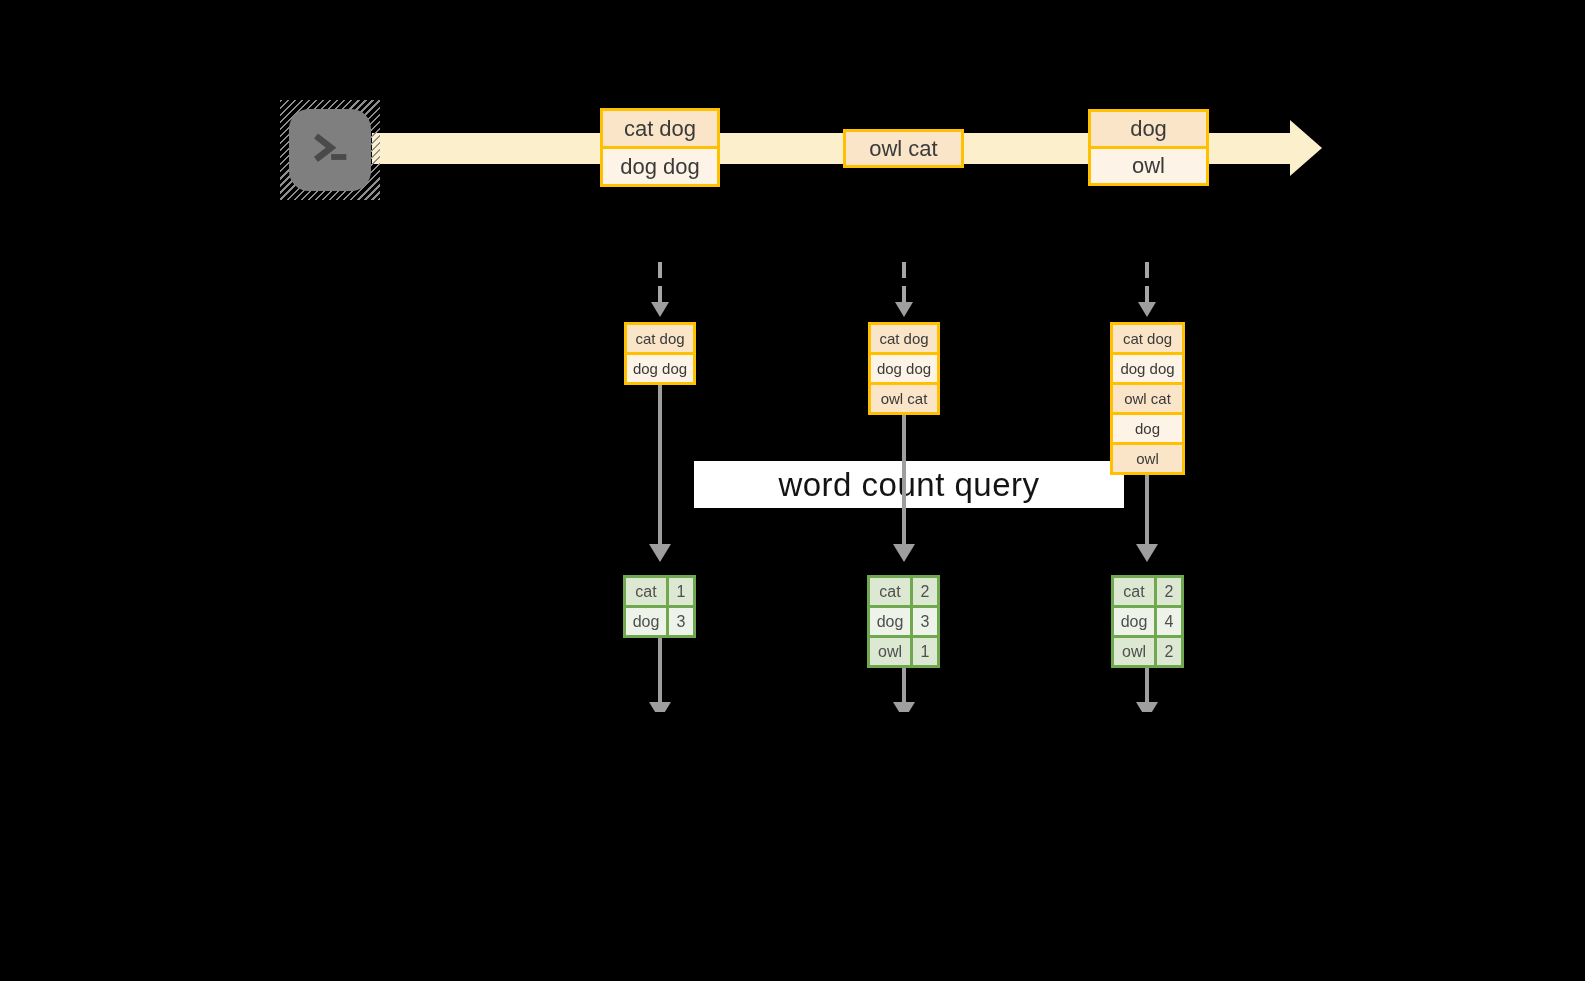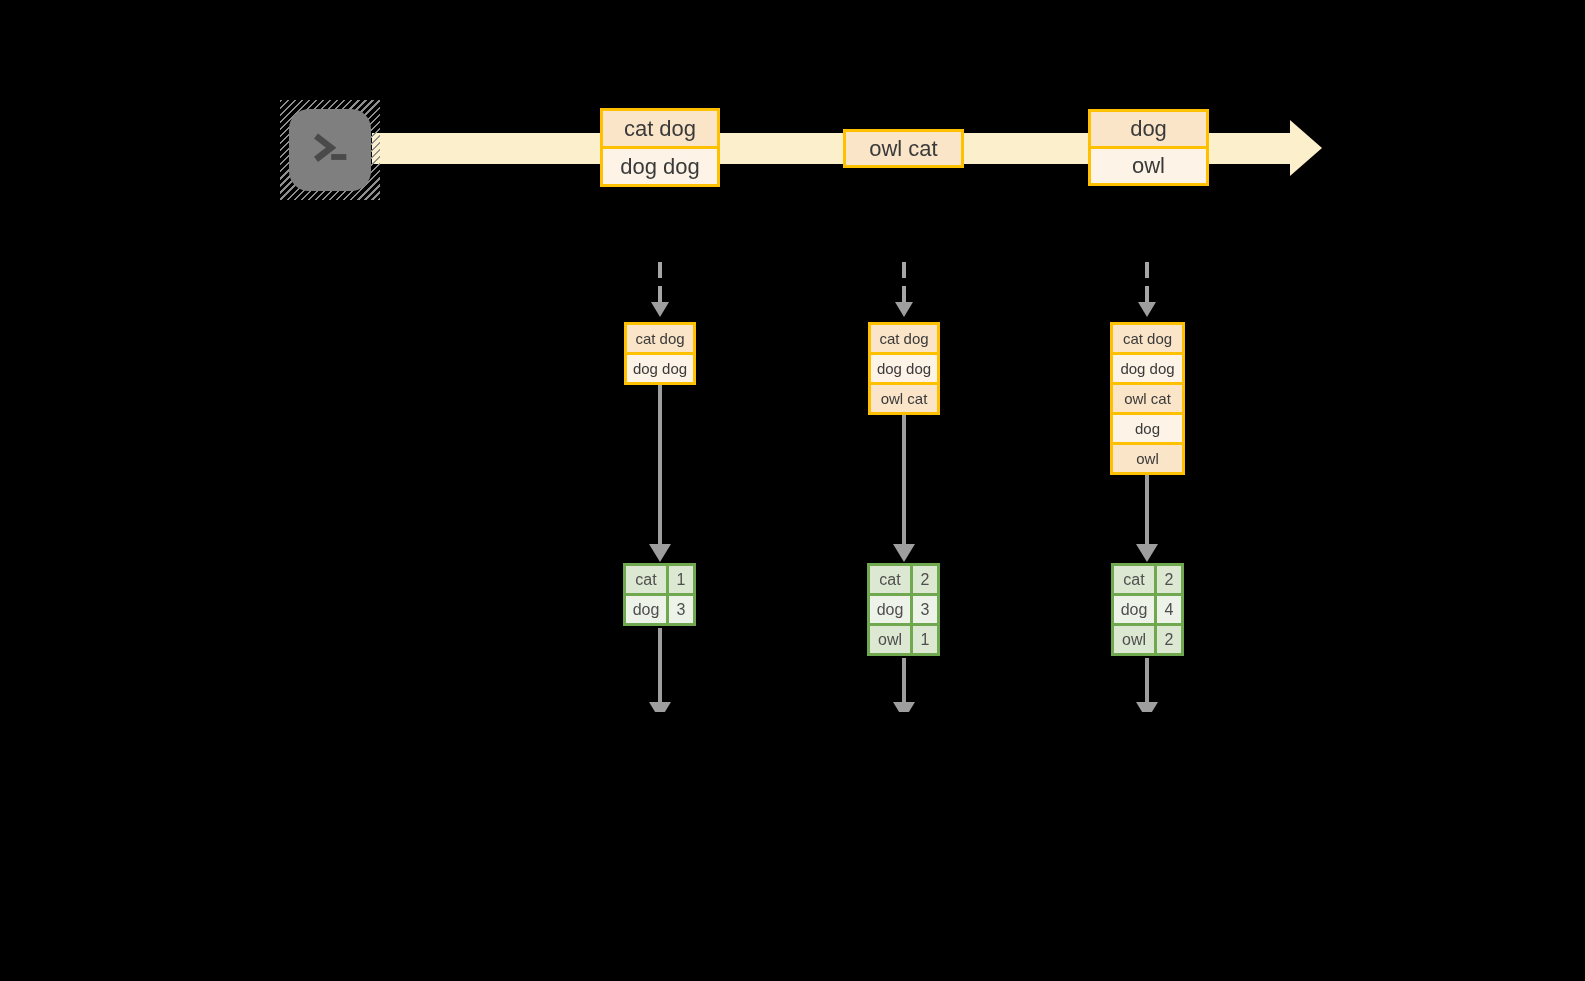--- a/index.html
+++ b/index.html
@@ -22,21 +22,21 @@
   .obox{position:absolute;display:flex;flex-direction:column;gap:3px;background:#FFC000;padding:3px;box-sizing:border-box;z-index:4;}
   .obox .row{display:flex;align-items:center;justify-content:center;color:#3a3a3a;}
   .fill-a{background:#FAE5C8;}
   .fill-b{background:#FDF3E6;}
   .srow{height:35px;font-size:22px;}
   .srow2{height:33px;font-size:22px;}
   .srow3{height:34px;font-size:22px;}
   .arow{height:27px;font-size:15px;}
 
   
-  .gtable{position:absolute;display:grid;grid-template-columns:40px 24px;gap:3px;background:#6FA84F;padding:3px;z-index:4;}
+  .gtable{position:absolute;display:grid;grid-template-columns:40px 24px;gap:3px;background:#6FA84F;padding:3px;z-index:4;margin-top:12px;}
   .gcell{display:flex;align-items:center;justify-content:center;height:27px;color:#4f4f4f;font-size:16px;}
   .gfill-a{background:#DCE8D2;}
   .gfill-b{background:#EDF3E9;}
 
   
   .dash-line{position:absolute;width:4px;background:repeating-linear-gradient(to bottom,#a6a6a6 0 16px,transparent 16px 24px);z-index:3;}
   .vline{position:absolute;width:4px;background:#9e9e9e;z-index:3;}
   .head-sm{position:absolute;width:0;height:0;border-left:9px solid transparent;border-right:9px solid transparent;border-top:15px solid #9e9e9e;z-index:3;}
   .head-lg{position:absolute;width:0;height:0;border-left:11px solid transparent;border-right:11px solid transparent;border-top:18px solid #9e9e9e;z-index:3;}
 
@@ -92,20 +92,23 @@
     <div class="row arow fill-a">owl cat</div>
   </div>
   <div class="obox" style="left:1110px;top:322px;width:75px;">
     <div class="row arow fill-a">cat dog</div>
     <div class="row arow fill-b">dog dog</div>
     <div class="row arow fill-a">owl cat</div>
     <div class="row arow fill-b">dog</div>
     <div class="row arow fill-a">owl</div>
   </div>
 
+  <div class="query-band">
+    <span>word count query</span>
+  </div>
 
   <div class="vline" style="left:658px;top:385px;height:159px;"></div>
   <div class="head-lg" style="left:649px;top:544px;"></div>
   <div class="vline" style="left:902px;top:415px;height:129px;"></div>
   <div class="head-lg" style="left:893px;top:544px;"></div>
   <div class="vline" style="left:1145px;top:475px;height:69px;"></div>
   <div class="head-lg" style="left:1136px;top:544px;"></div>
 
   <div class="gtable" style="left:623px;top:563px;">
     <div class="gcell gfill-a">cat</div>

